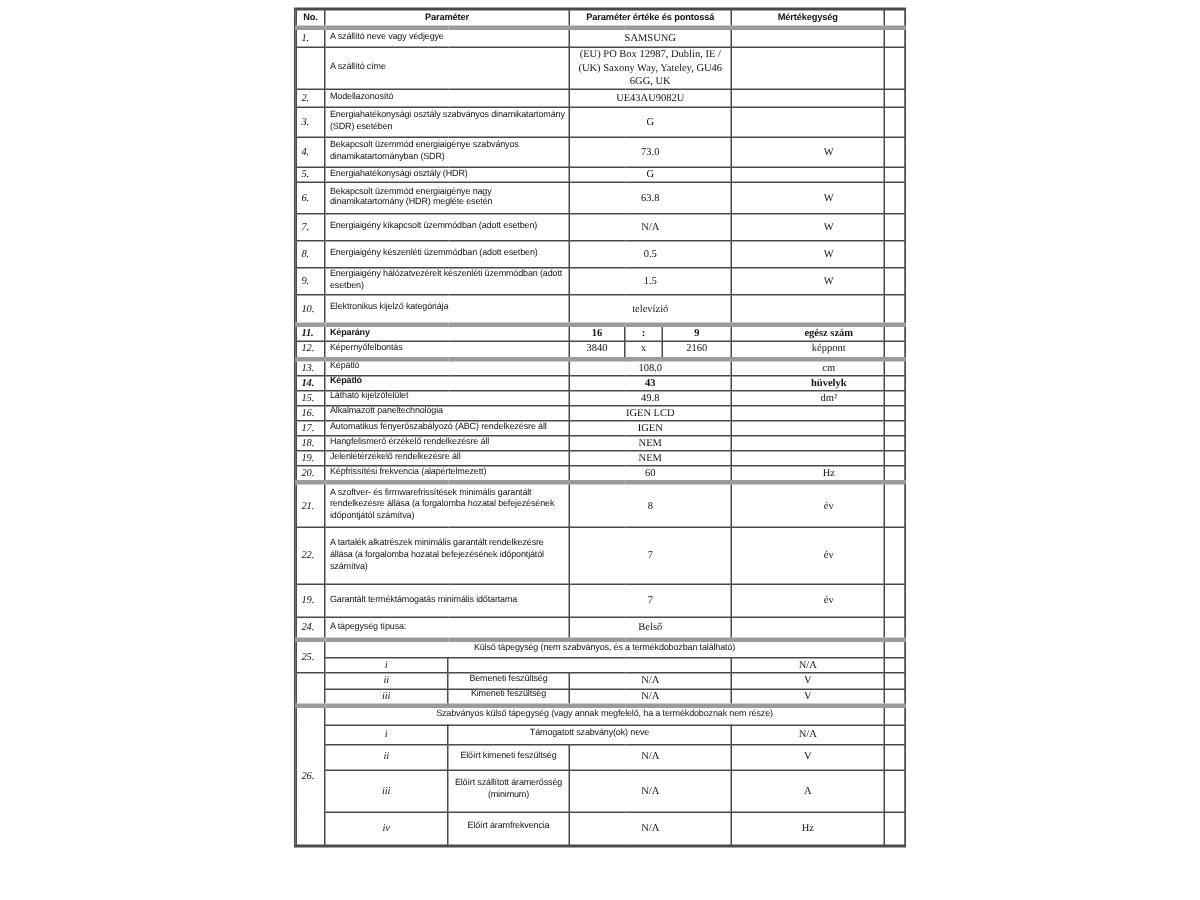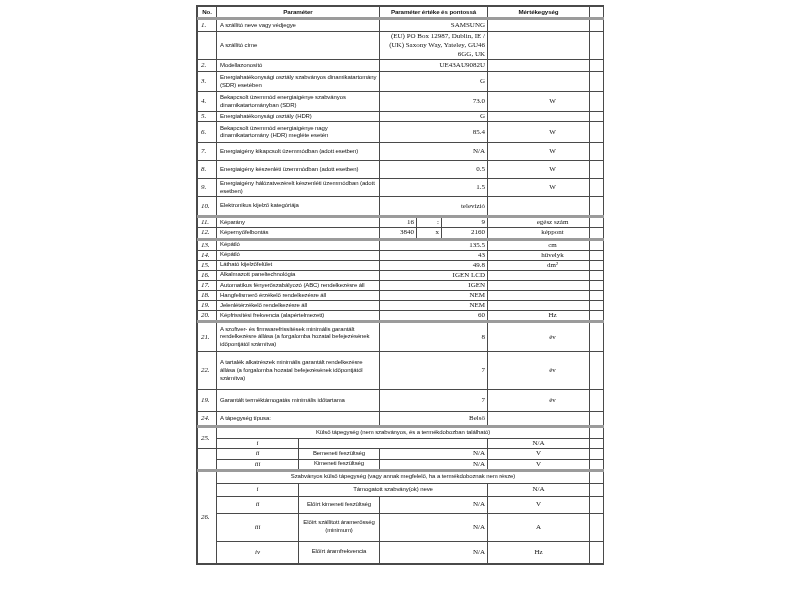--- a/index.html
+++ b/index.html
@@ -18,21 +18,21 @@
   table{border-collapse:collapse;table-layout:fixed;width:100%;}
   td{
     border:1px solid #4a4a4a;overflow:hidden;padding:0 2px;
     vertical-align:middle;font-size:6px;line-height:1.3;letter-spacing:-0.1px;
     word-wrap:break-word;
   }
   tr.sep td{border-top:3px solid #9b9b9b;}
   .colhead{font-weight:bold;text-align:center;font-size:6.2px;}
   .no{font-family:"Liberation Serif",serif;font-style:italic;font-size:7px;text-align:left;padding-left:3px;}
   .label{text-align:left;padding-left:3px;}
-  .val{font-family:"Liberation Serif",serif;text-align:right;font-size:7px;letter-spacing:0;}
+  .val{font-family:"Liberation Serif",serif;text-align:center;font-size:7px;letter-spacing:0;}
   .unit{font-family:"Liberation Serif",serif;text-align:center;font-size:7px;padding-left:30px;letter-spacing:0;}
   .unitc{font-family:"Liberation Serif",serif;text-align:center;font-size:7px;letter-spacing:0;}
   .sh{text-align:center;font-size:6px;}
   .sub{font-family:"Liberation Serif",serif;font-style:italic;text-align:center;font-size:7px;}
   .sublabel{text-align:center;}
   .sp{}
 </style>
 </head>
 <body>
 
@@ -94,21 +94,21 @@
         <tr style="height: 10px;">
           <td class="no">5.</td>
           <td colspan="2" class="label">Energiahatékonysági osztály (HDR)</td>
           <td colspan="3" class="val">G</td>
           <td class="unit"></td>
           <td class="sp"></td>
         </tr>
         <tr style="height: 21px;">
           <td class="no">6.</td>
           <td colspan="2" class="label">Bekapcsolt üzemmód energiaigénye nagy dinamikatartomány (HDR) megléte esetén</td>
-          <td colspan="3" class="val">85.4</td>
+          <td colspan="3" class="val">63.8</td>
           <td class="unit">W</td>
           <td class="sp"></td>
         </tr>
         <tr style="height: 18px;">
           <td class="no">7.</td>
           <td colspan="2" class="label">Energiaigény kikapcsolt üzemmódban (adott esetben)</td>
           <td colspan="3" class="val">N/A</td>
           <td class="unit">W</td>
           <td class="sp"></td>
         </tr>
@@ -126,46 +126,46 @@
           <td class="unit">W</td>
           <td class="sp"></td>
         </tr>
         <tr style="height: 20px; margin-left: 36px;">
           <td class="no">10.</td>
           <td colspan="2" class="label">Elektronikus kijelző kategóriája</td>
           <td colspan="3" class="val">televízió</td>
           <td class="unit"></td>
           <td class="sp"></td>
         </tr>
-        <tr class="sep" style="height: 9px;">
+        <tr class="sep" style="height: 9px; font-weight: bold;">
           <td class="no">11.</td>
           <td colspan="2" class="label">Képarány</td>
           <td class="val">16</td>
           <td class="val">:</td>
           <td class="val">9</td>
           <td class="unit">egész szám</td>
           <td class="sp"></td>
         </tr>
         <tr style="height: 9px;">
           <td class="no">12.</td>
           <td colspan="2" class="label">Képernyőfelbontás</td>
           <td class="val">3840</td>
           <td class="val">x</td>
           <td class="val">2160</td>
           <td class="unit">képpont</td>
           <td class="sp"></td>
         </tr>
         <tr class="sep" style="height: 9px;">
           <td class="no">13.</td>
           <td colspan="2" class="label">Képátló</td>
-          <td colspan="3" class="val">135.5</td>
+          <td colspan="3" class="val">108.0</td>
           <td class="unit">cm</td>
           <td class="sp"></td>
         </tr>
-        <tr style="height: 9px;">
+        <tr style="height: 9px; font-weight: bold;">
           <td class="no">14.</td>
           <td colspan="2" class="label">Képátló</td>
           <td colspan="3" class="val">43</td>
           <td class="unit">hüvelyk</td>
           <td class="sp"></td>
         </tr>
         <tr style="height: 9px;">
           <td class="no">15.</td>
           <td colspan="2" class="label">Látható kijelzőfelület</td>
           <td colspan="3" class="val">49.8</td>

